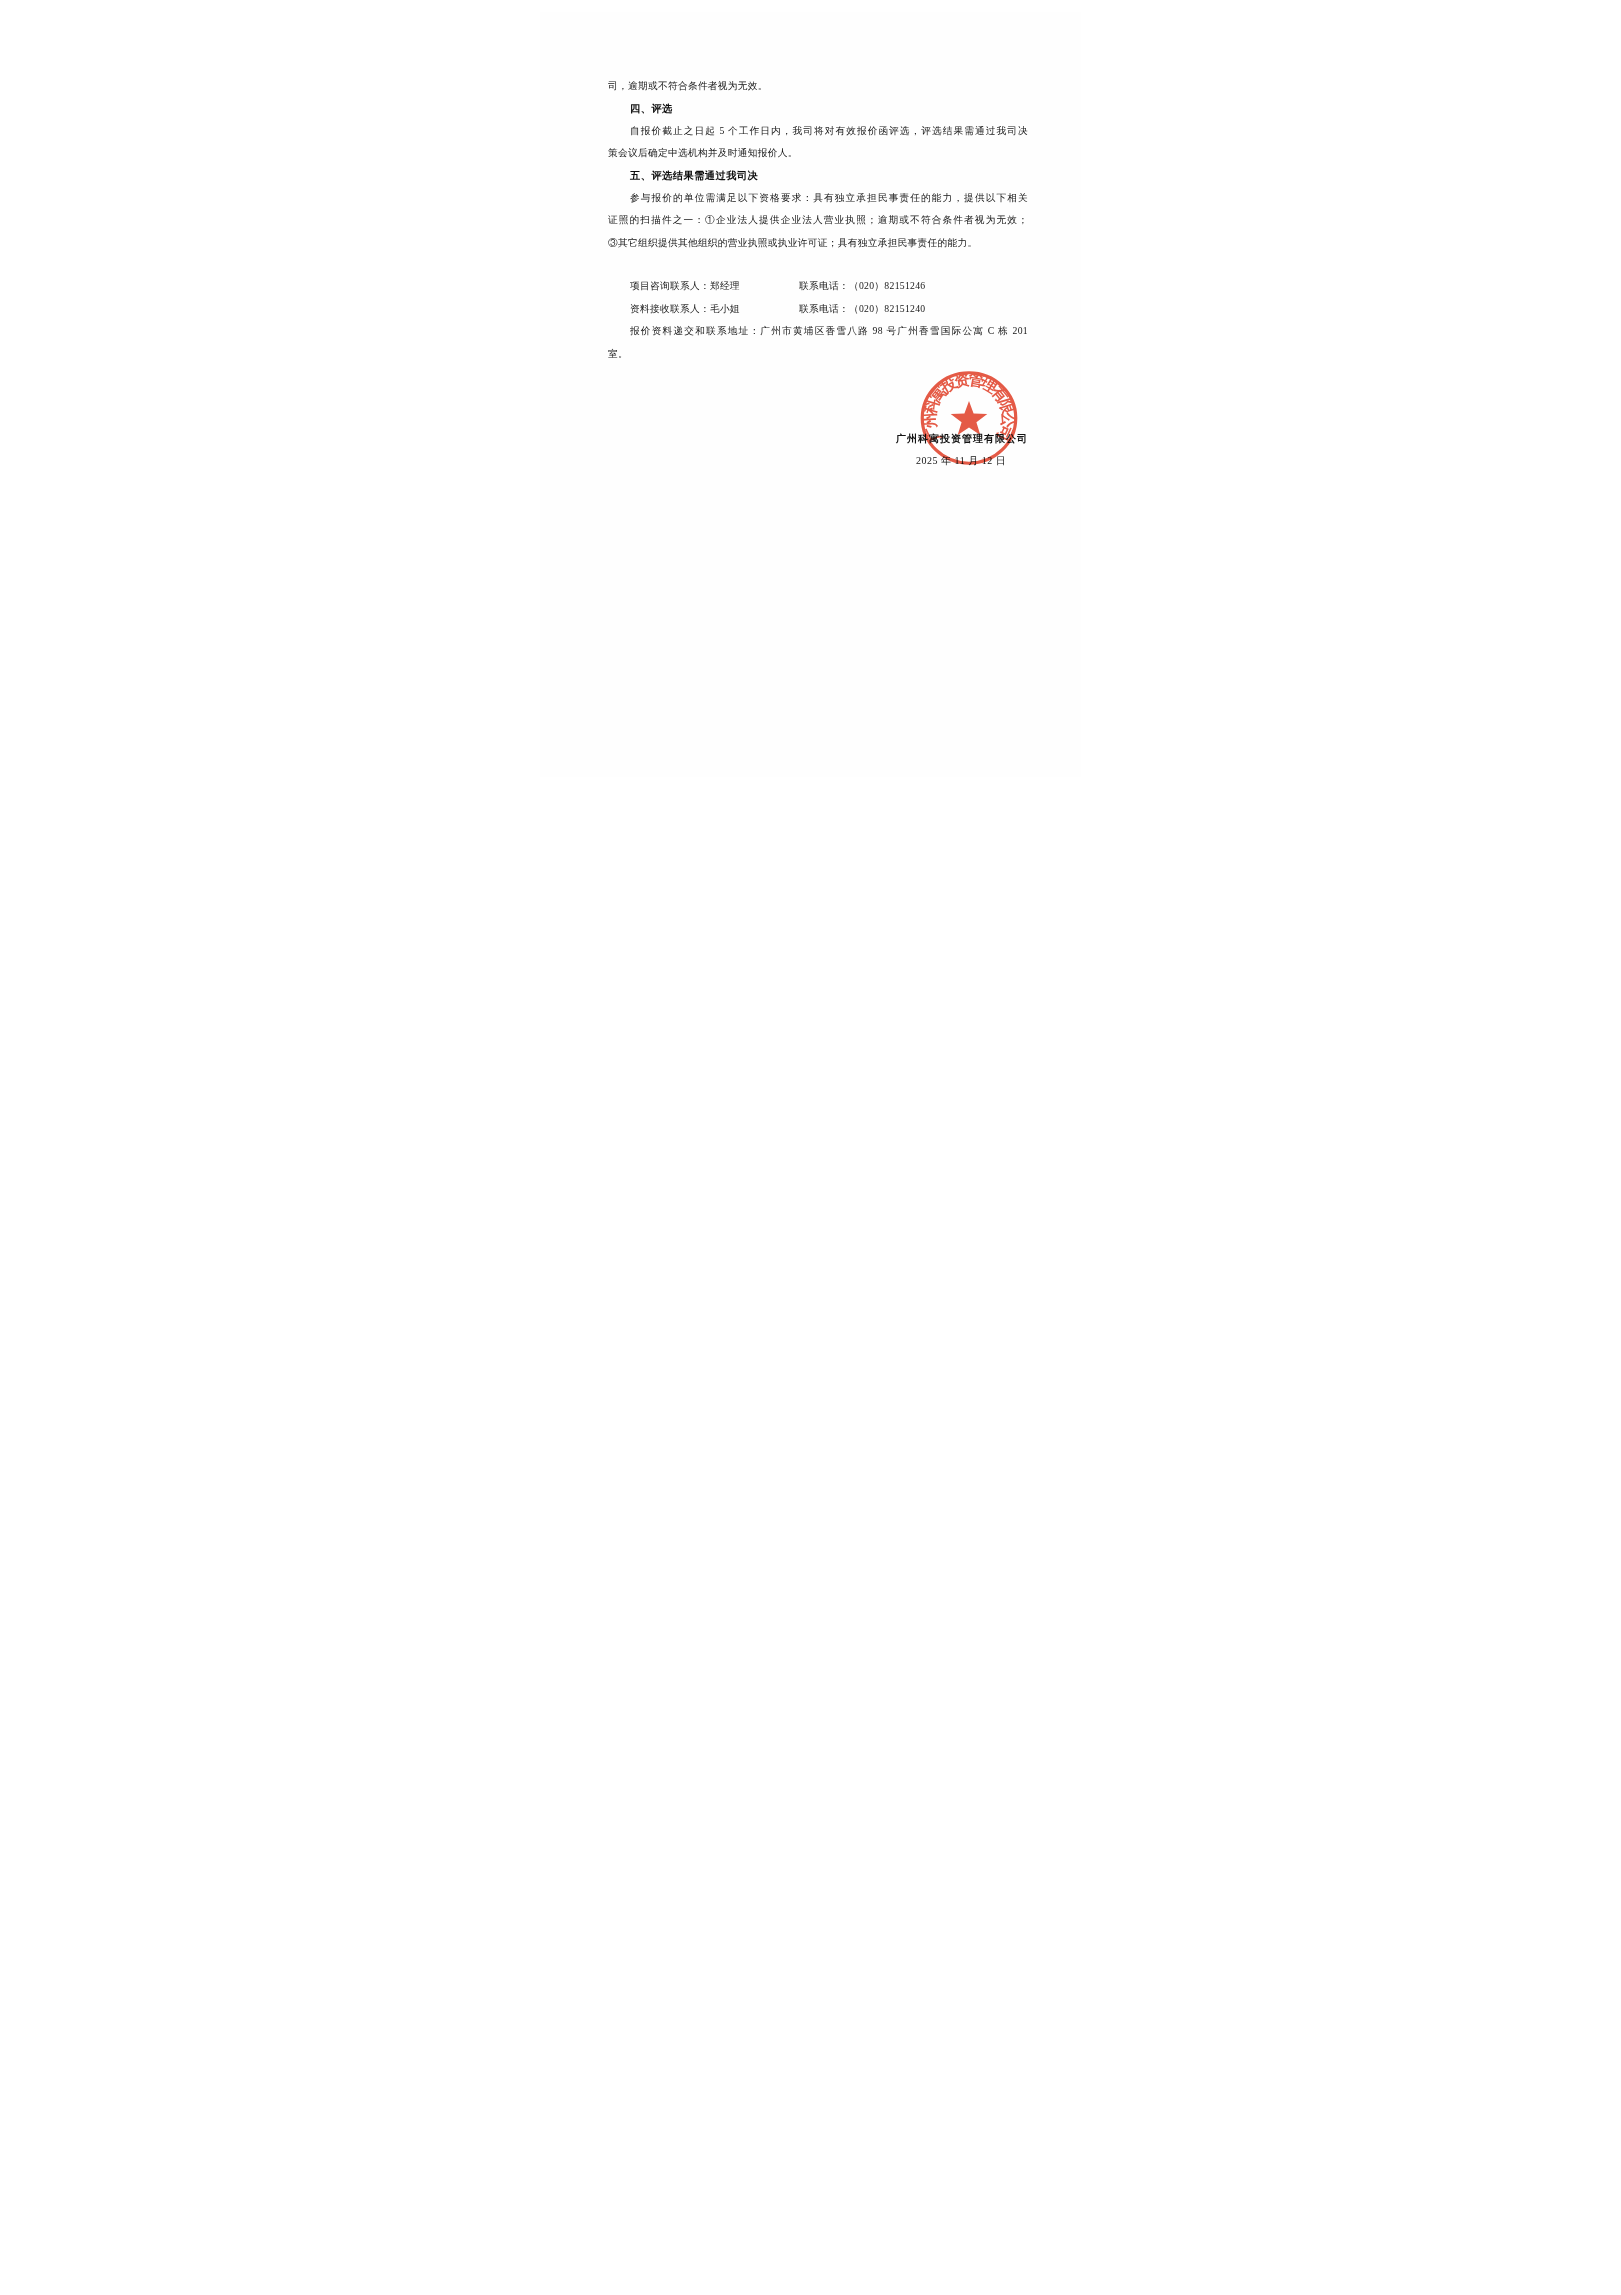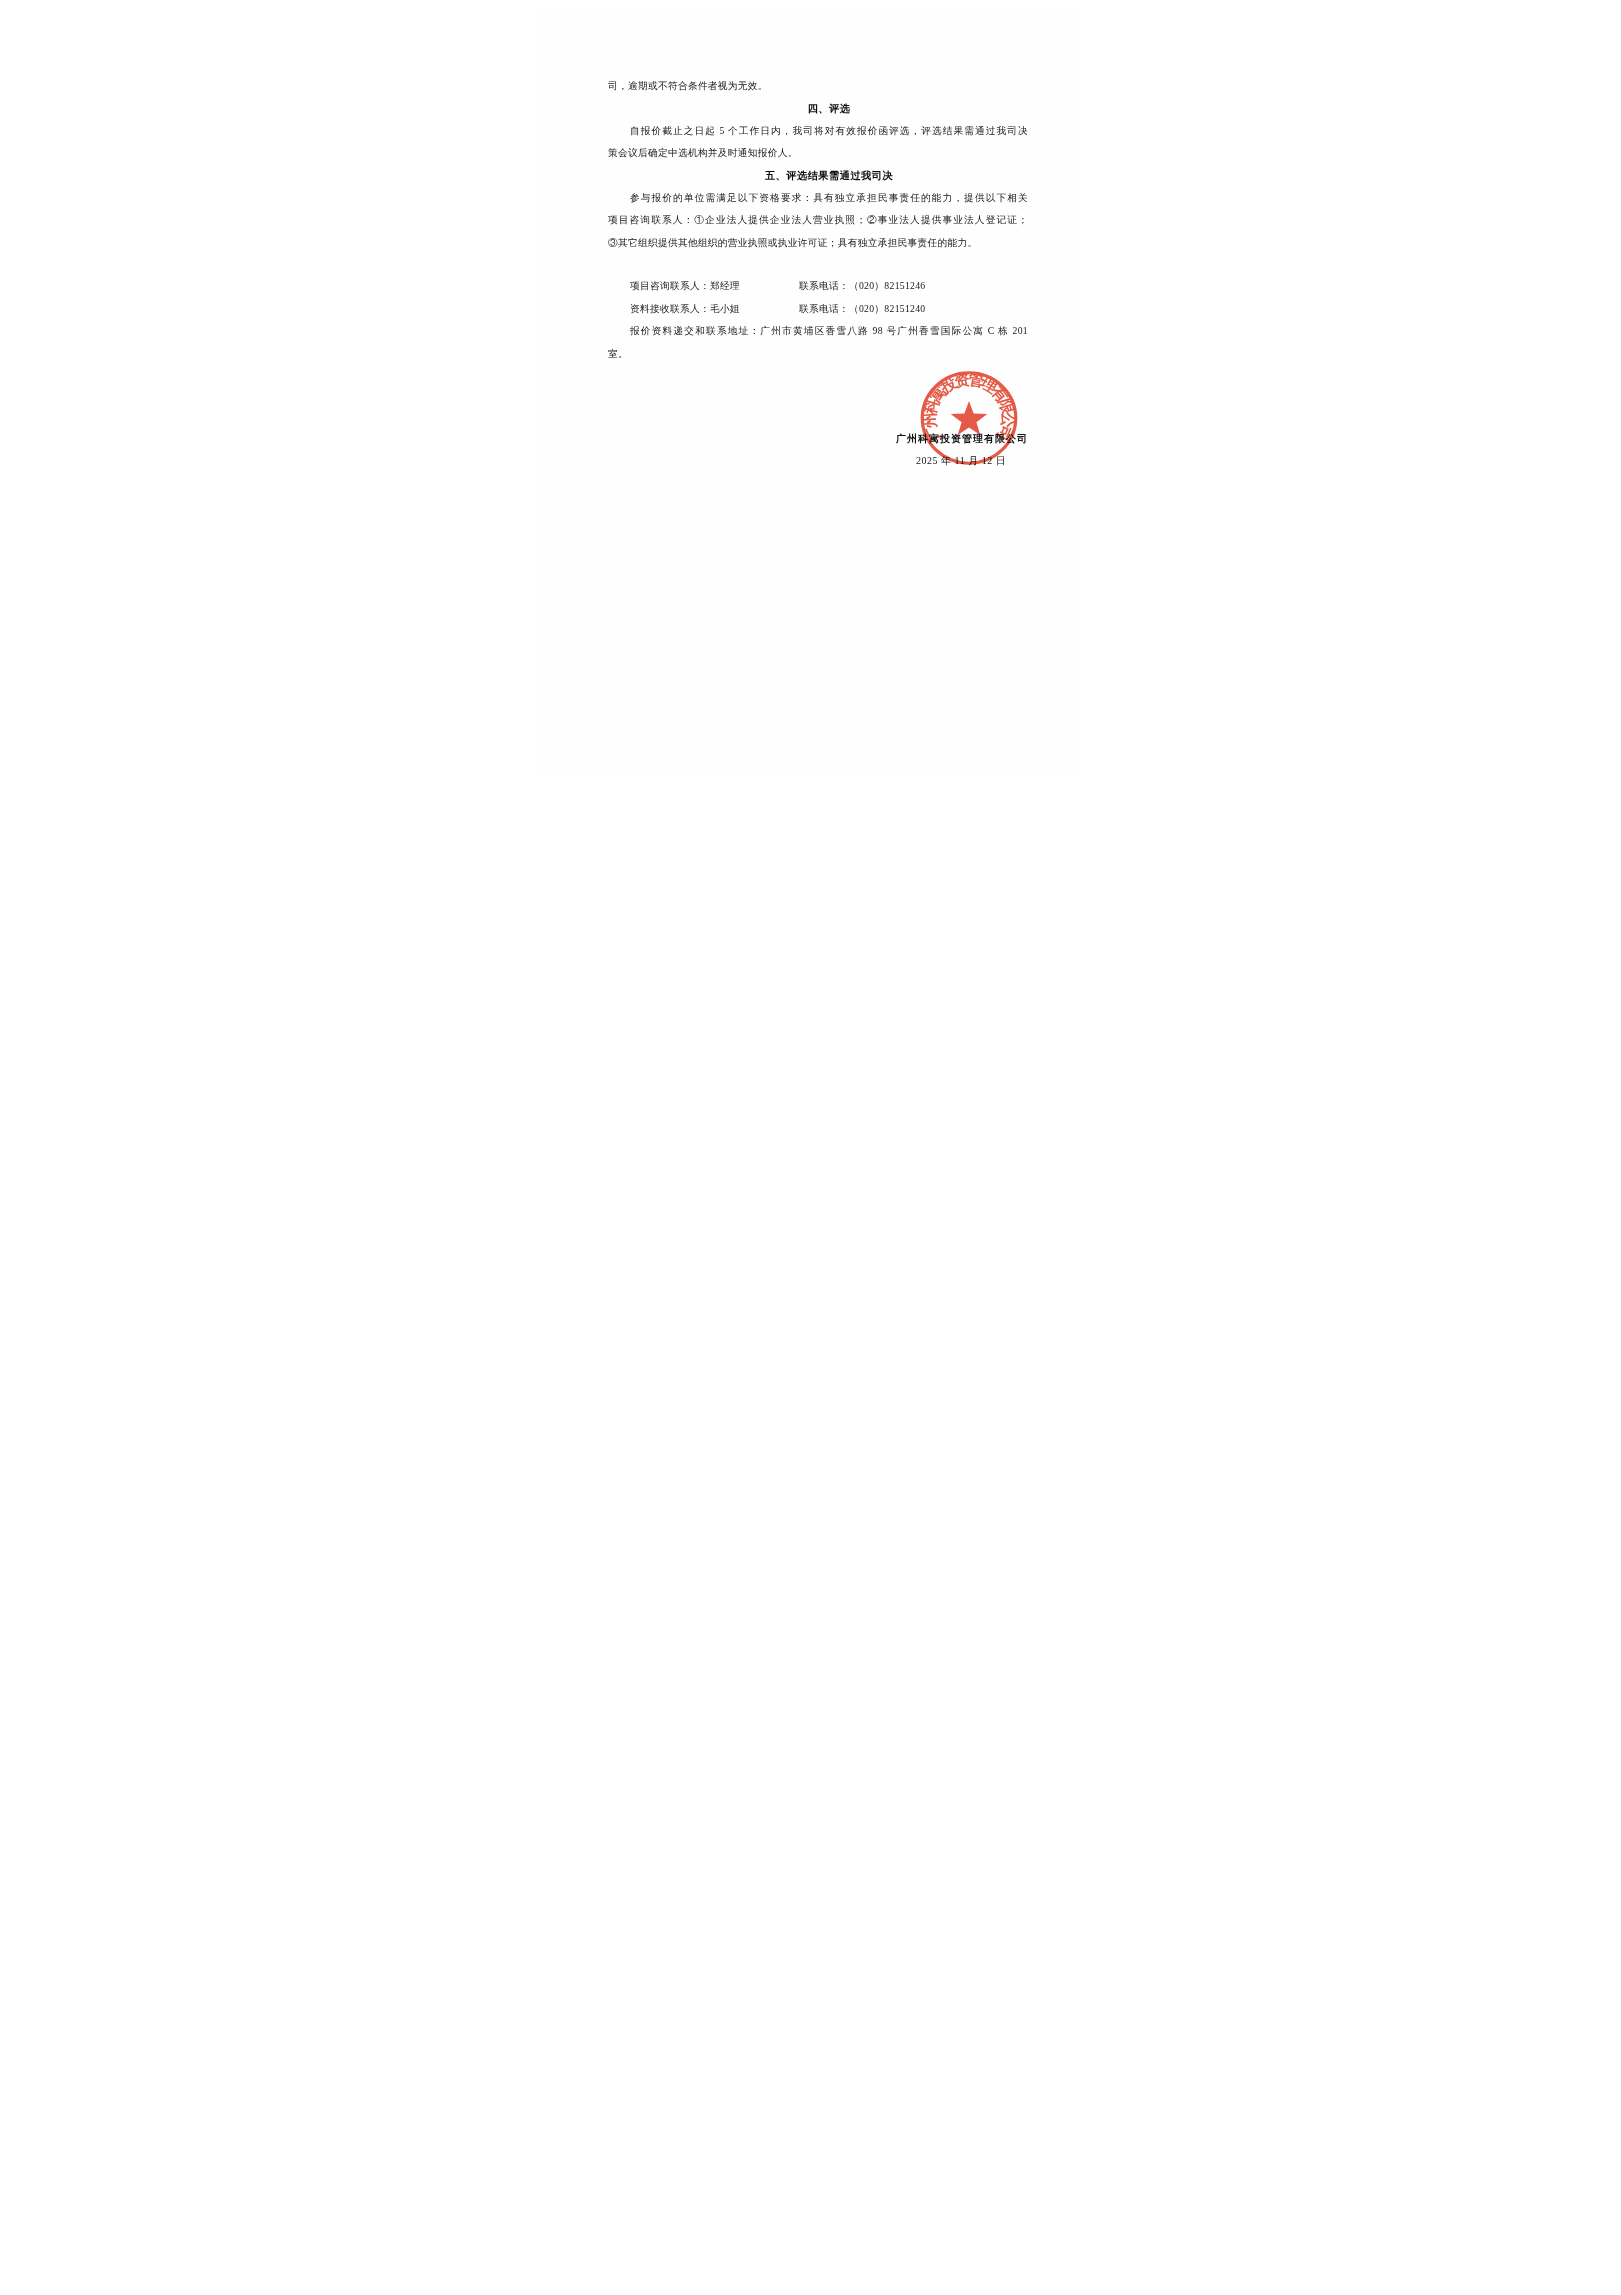--- a/index.html
+++ b/index.html
@@ -15,21 +15,21 @@
   }
   .ln{
     position:absolute;
     left:68px;
     width:420px;
     font-size:9.7px;
     line-height:14.3px;
     letter-spacing:0.3px;
     color:#161616;
   }
-  .indent{left:90px;width:398px;text-align:center;}
+  .indent{left:90px;width:398px;}
   .just{text-align:justify;text-align-last:justify;}
   .hd{
     font-family:"Liberation Sans","DejaVu Sans",sans-serif;
     font-weight:700;
     font-size:10.2px;
     color:#0d0d0d;
     letter-spacing:0.5px;
   }
   .contact-line{position:absolute;left:90px;width:398px;font-size:9.7px;line-height:14.3px;letter-spacing:0.3px;}
   .contact-phone{position:absolute;left:169px;top:0;}
@@ -73,21 +73,21 @@
   <div class="ln indent hd" style="top:90px">四、评选</div>
 
   <div class="ln indent just" style="top:112px">自报价截止之日起 5 个工作日内，我司将对有效报价函评选，评选结果需通过我司决</div>
 
   <div class="ln" style="top:134px">策会议后确定中选机构并及时通知报价人。</div>
 
   <div class="ln indent hd" style="top:157px">五、评选结果需通过我司决</div>
 
   <div class="ln indent just" style="top:179px">参与报价的单位需满足以下资格要求：具有独立承担民事责任的能力，提供以下相关</div>
 
-  <div class="ln just" style="top:201px">项目咨询联系人：①企业法人提供企业法人营业执照；②事业法人提供事业法人登记证；</div>
+  <div class="ln just" style="top:201px">证照的扫描件之一：①企业法人提供企业法人营业执照；逾期或不符合条件者视为无效；</div>
 
   <div class="ln" style="top:224px">③其它组织提供其他组织的营业执照或执业许可证；具有独立承担民事责任的能力。</div>
 
   <div class="contact-line" style="top:267px">
     <span>项目咨询联系人：郑经理</span>
     <span class="contact-phone">联系电话：（020）82151246</span>
   </div>
 
   <div class="contact-line" style="top:290px">
     <span>资料接收联系人：毛小姐</span>

